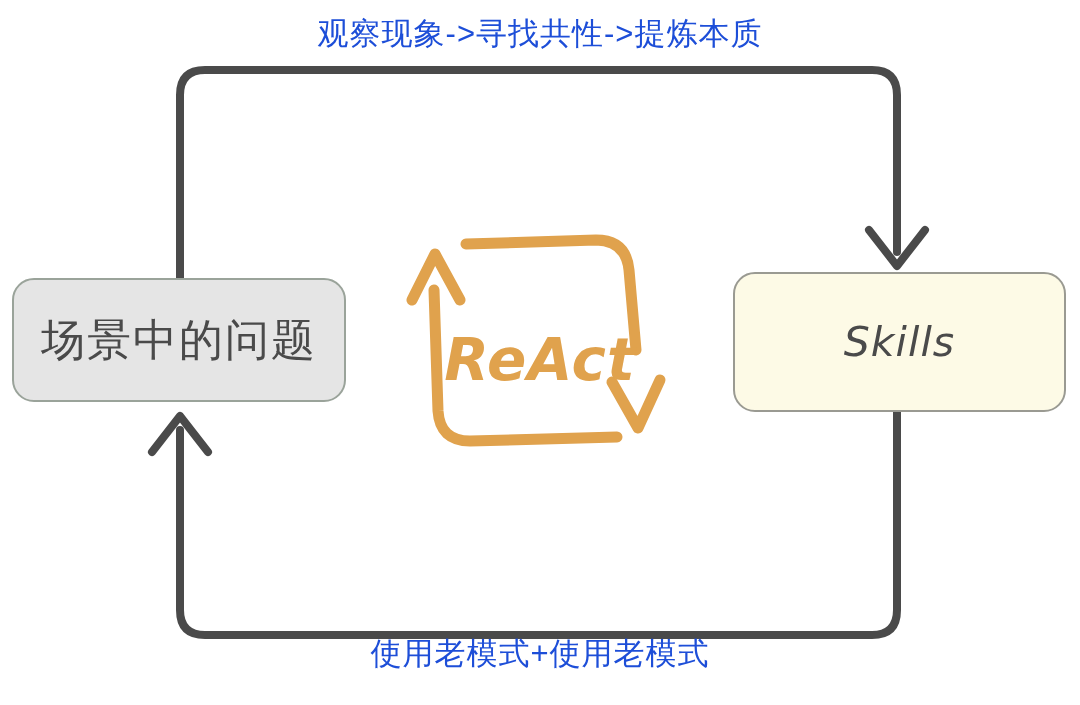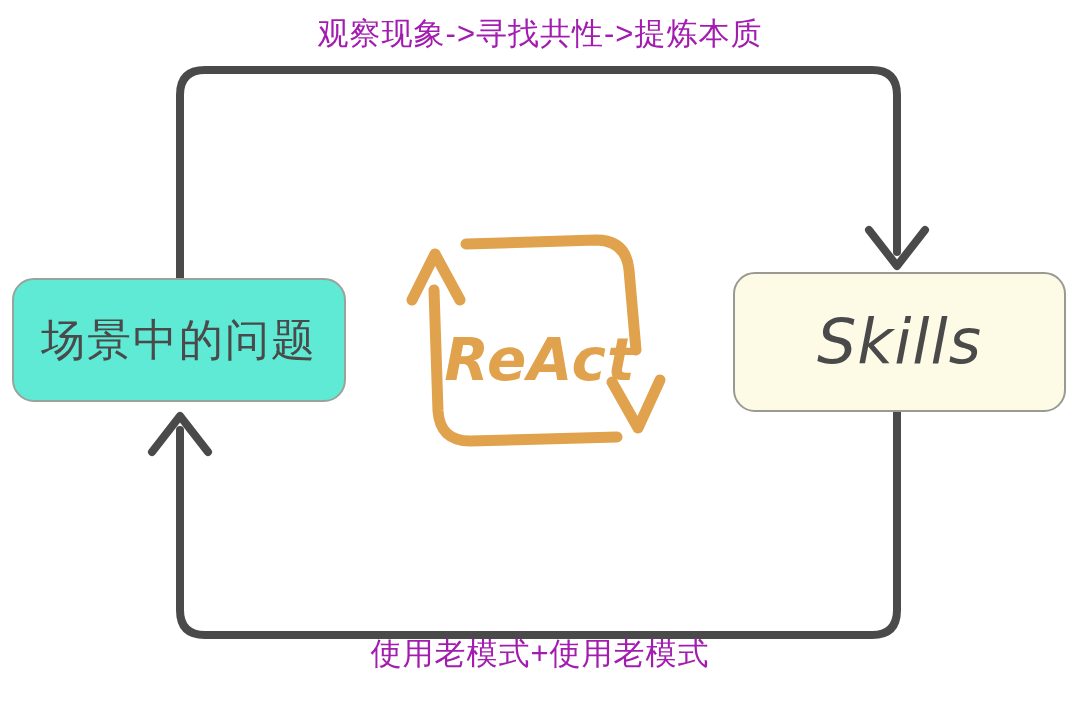--- a/index.html
+++ b/index.html
@@ -33,48 +33,48 @@
     display: flex;
     align-items: center;
     justify-content: center;
     text-align: center;
   }
   #problem-box {
     left: 12px;
     top: 278px;
     width: 334px;
     height: 124px;
-    background: #5eead4;
+    background: #e5e5e5;
     border-color: #9aa39a;
   }
   #skills-box {
     left: 733px;
     top: 272px;
     width: 333px;
     height: 140px;
     background: #fdfae6;
     border-color: #9a9a92;
   }
   .node-label {
     color: #4a4a4a;
     font-size: 44px;
     letter-spacing: 2px;
     line-height: 1;
     white-space: nowrap;
   }
   #skills-label {
     font-family: "DejaVu Sans", sans-serif;
-    font-size: 62px;
+    font-size: 41px;
     font-style: italic;
     letter-spacing: 1px;
   }
 
   .edge-caption {
     position: absolute;
-    color: #a21caf;
+    color: #1d4ed8;
     font-size: 31px;
     letter-spacing: 1px;
     white-space: nowrap;
     text-align: center;
     line-height: 1;
   }
   #top-caption {
     left: 0;
     top: 18px;
     width: 1080px;

